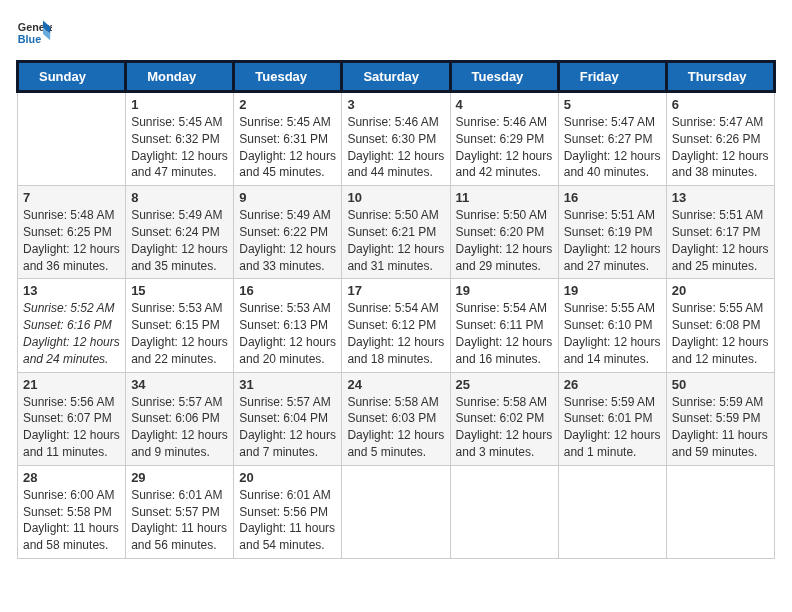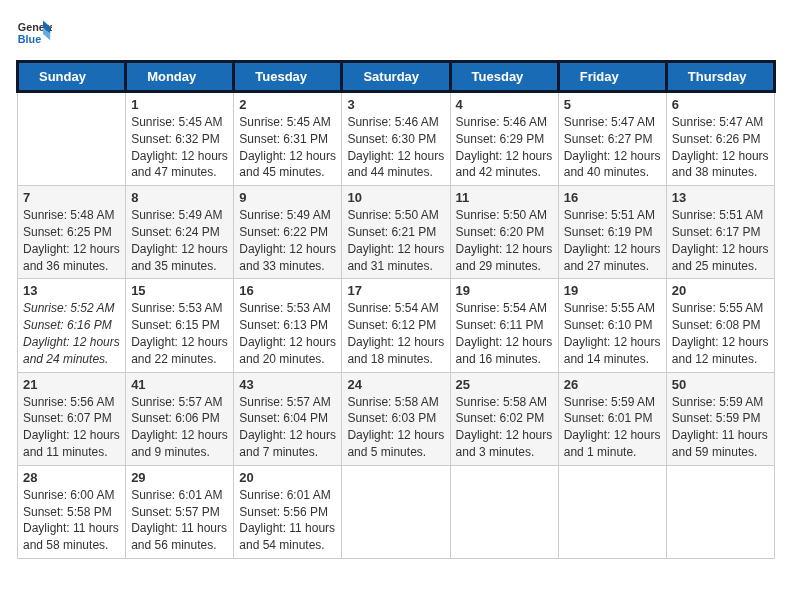--- a/index.html
+++ b/index.html
@@ -260,28 +260,28 @@
       </tr>
       <tr>
         <td>
           <span class="day-num">21</span>
           <div class="day-info" style="white-space: pre-line;">Sunrise: 5:56 AM
 Sunset: 6:07 PM
 Daylight: 12 hours
 and 11 minutes.</div>
         </td>
         <td>
-          <span class="day-num">41</span>
+          <span class="day-num">34</span>
           <div class="day-info" style="white-space: pre-line;">Sunrise: 5:57 AM
 Sunset: 6:06 PM
 Daylight: 12 hours
 and 9 minutes.</div>
         </td>
         <td>
-          <span class="day-num">43</span>
+          <span class="day-num">31</span>
           <div class="day-info" style="white-space: pre-line;">Sunrise: 5:57 AM
 Sunset: 6:04 PM
 Daylight: 12 hours
 and 7 minutes.</div>
         </td>
         <td>
           <span class="day-num">24</span>
           <div class="day-info" style="white-space: pre-line;">Sunrise: 5:58 AM
 Sunset: 6:03 PM
 Daylight: 12 hours

